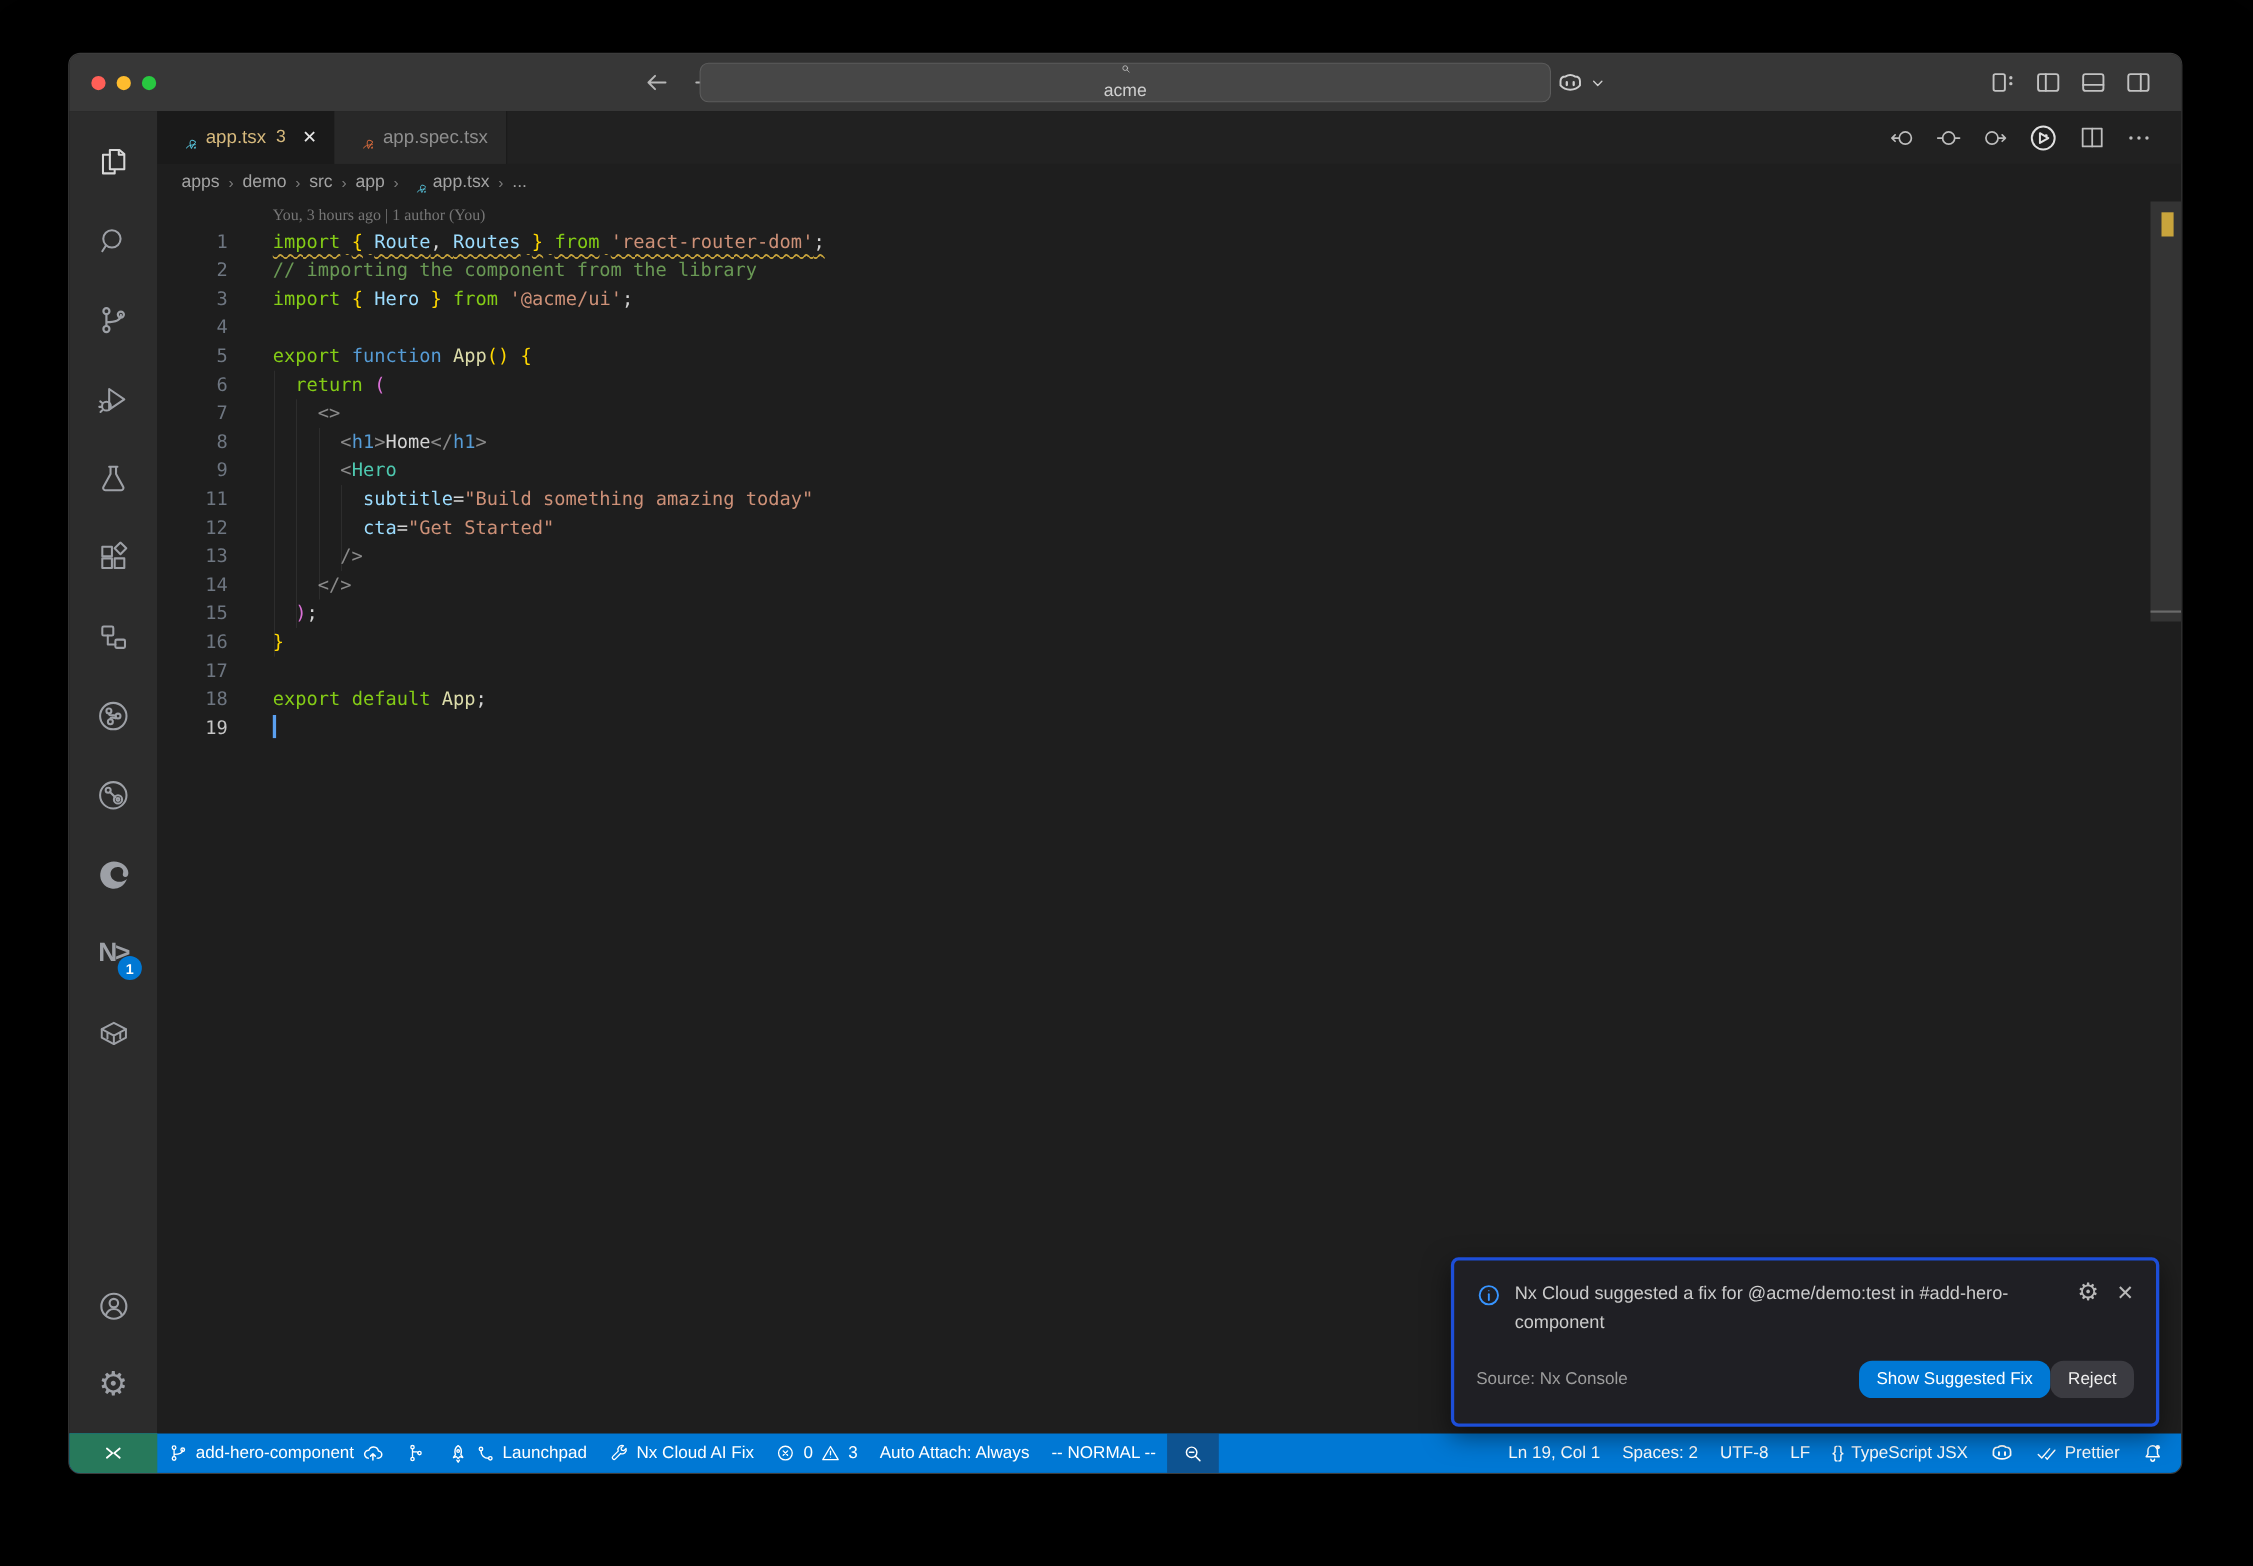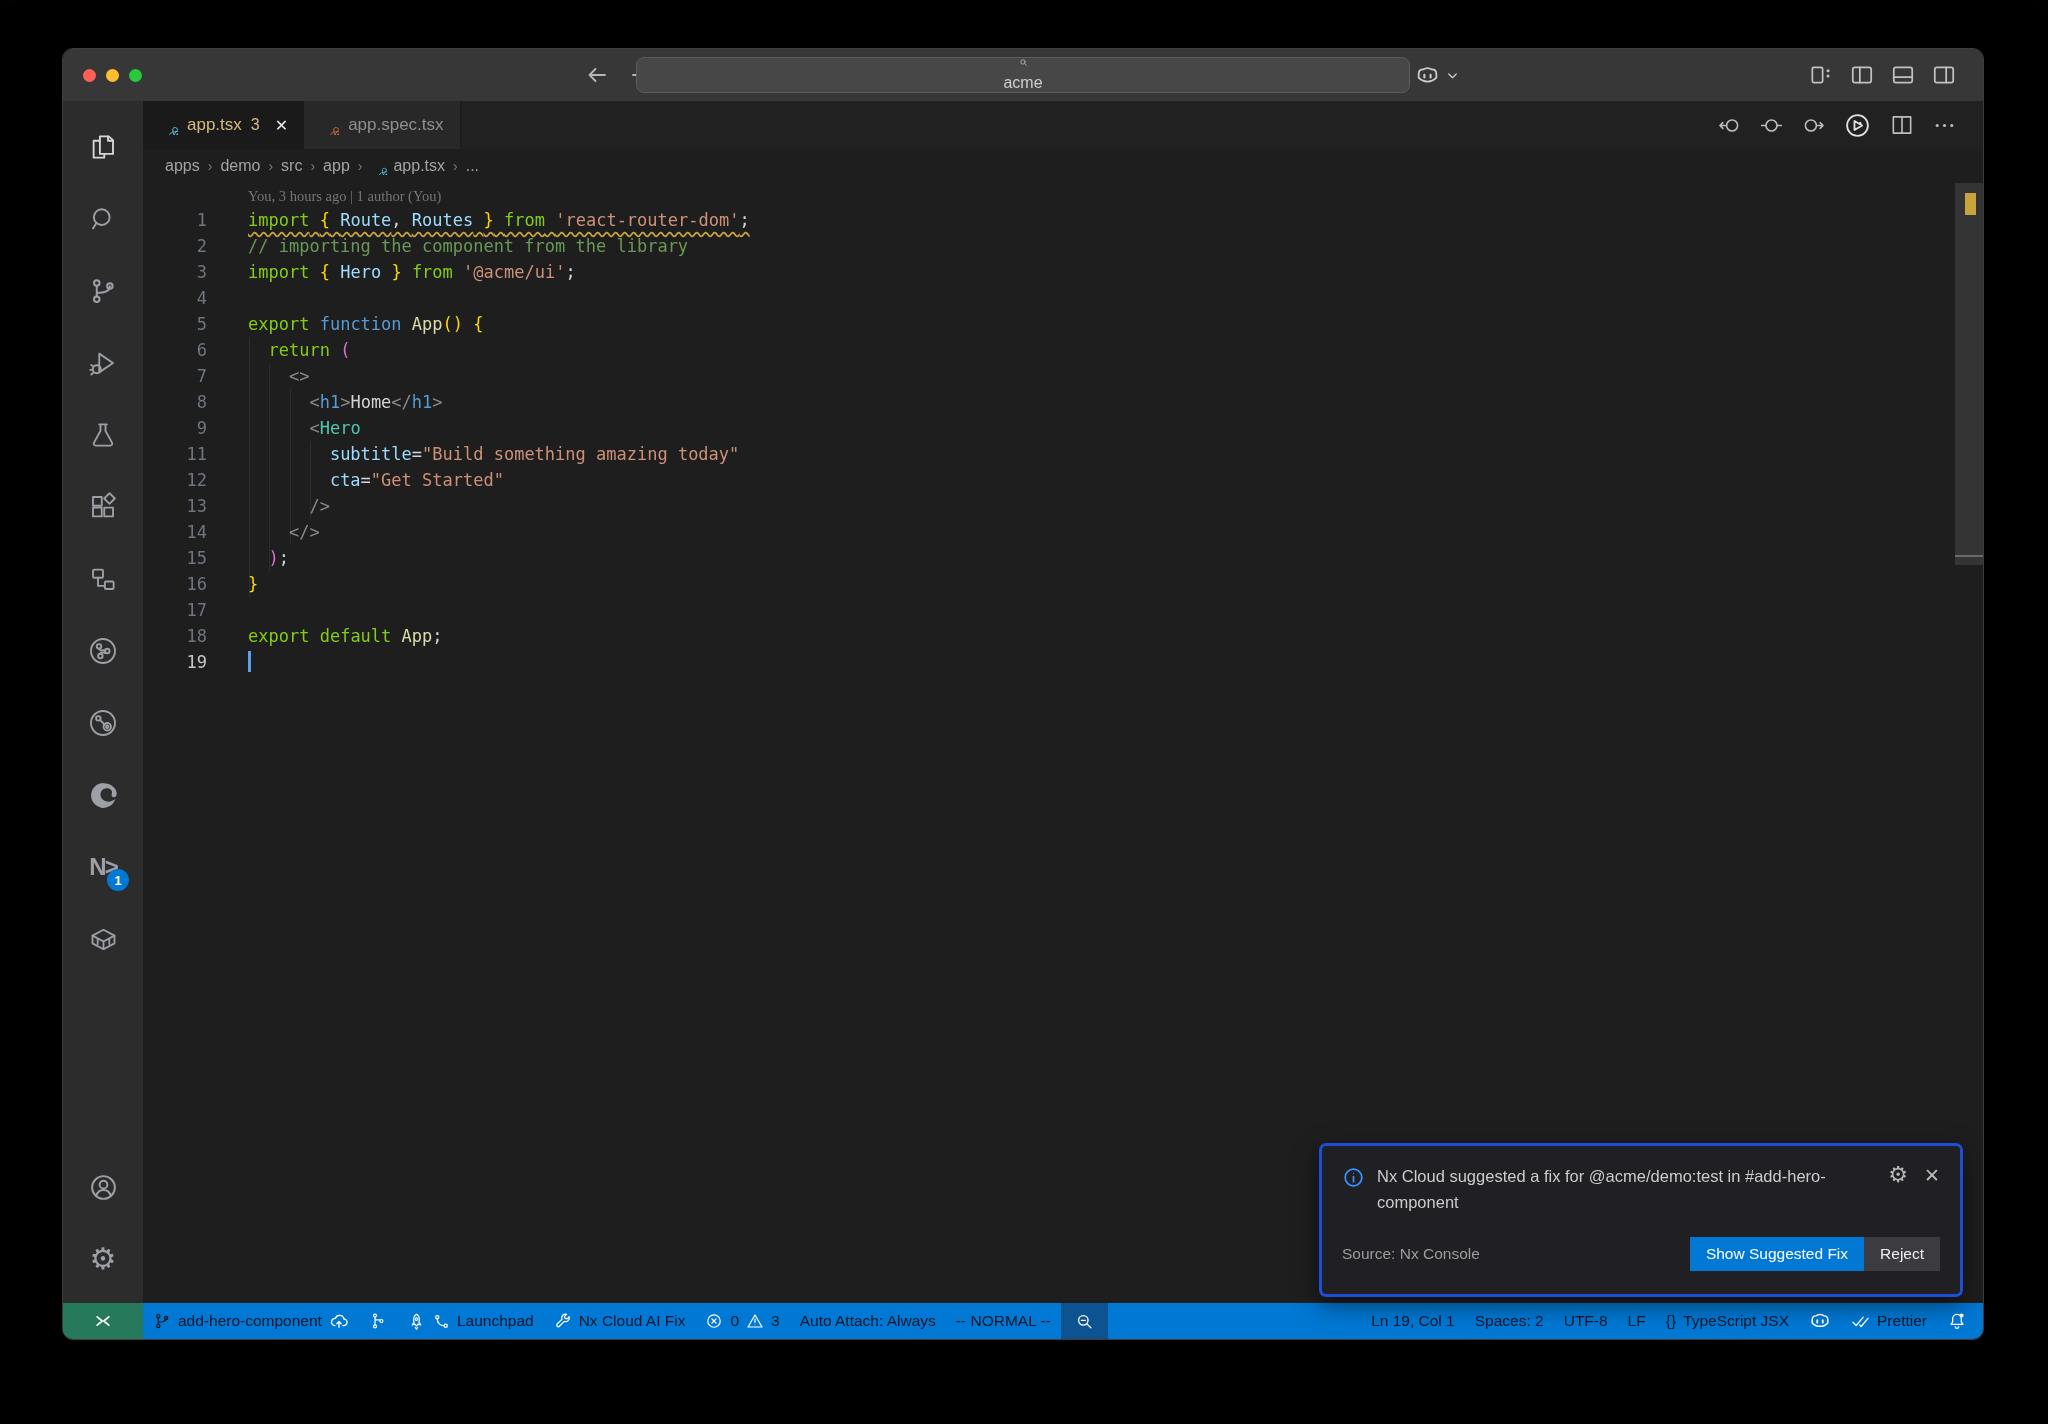--- a/index.html
+++ b/index.html
@@ -61,26 +61,26 @@
   .ruler-line{position:absolute;right:0;top:372px;width:28px;height:2px;background:#6a6a6a;}
   
   .toast{position:absolute;left:1256px;top:1094px;width:644px;height:154px;background:#1f1f24;
     border:3px solid #1d4ed8;border-radius:7px;box-shadow:0 8px 24px rgba(0,0,0,.5);
     padding:18px 20px 16px 20px;box-sizing:border-box;color:#cccccc;font-size:16.5px;z-index:5;}
   .toast-head{display:flex;gap:12px;}
   .toast-msg{flex:1 1 auto;line-height:1.55;padding-right:8px;}
   .toast-icons{display:flex;gap:16px;color:#b9b9b9;flex:0 0 auto;align-items:flex-start;}
   .toast-foot{display:flex;align-items:center;margin-top:22px;}
   .toast-src{color:#9d9d9d;font-size:15.5px;flex:1 1 auto;}
-  .btn{border-radius:0;font-size:15.5px;padding:8px 16px;cursor:pointer;display:inline-block;}
+  .btn{border-radius:12px;font-size:15.5px;padding:8px 16px;cursor:pointer;display:inline-block;}
   .btn-primary{background:var(--c-accent);color:#fff;}
   .btn-secondary{background:#3b3b41;color:#f0f0f0;margin-left:0;}
   
   .statusbar{height:36px;background:var(--c-accent);flex:0 0 auto;display:flex;align-items:stretch;
-    color:#0f172a;font-size:15.5px;}
+    color:#ffffff;font-size:15.5px;}
   .sb-remote{width:80px;background:var(--c-remote);display:flex;align-items:center;justify-content:center;
     font-weight:bold;letter-spacing:-2px;font-size:16px;flex:0 0 auto;cursor:pointer;}
   .sb-group{display:flex;align-items:stretch;}
   .sb-left{flex:1 1 auto;}
   .sb-item{display:flex;align-items:center;gap:7px;padding:0 10px;cursor:pointer;white-space:nowrap;}
   .sb-item.dark{background:#0d5391;padding:0 14px;}
   .sb-spacer{flex:1 1 auto;}
   .ic{display:block;}
   svg{stroke-linecap:round;stroke-linejoin:round;}
 </style>

